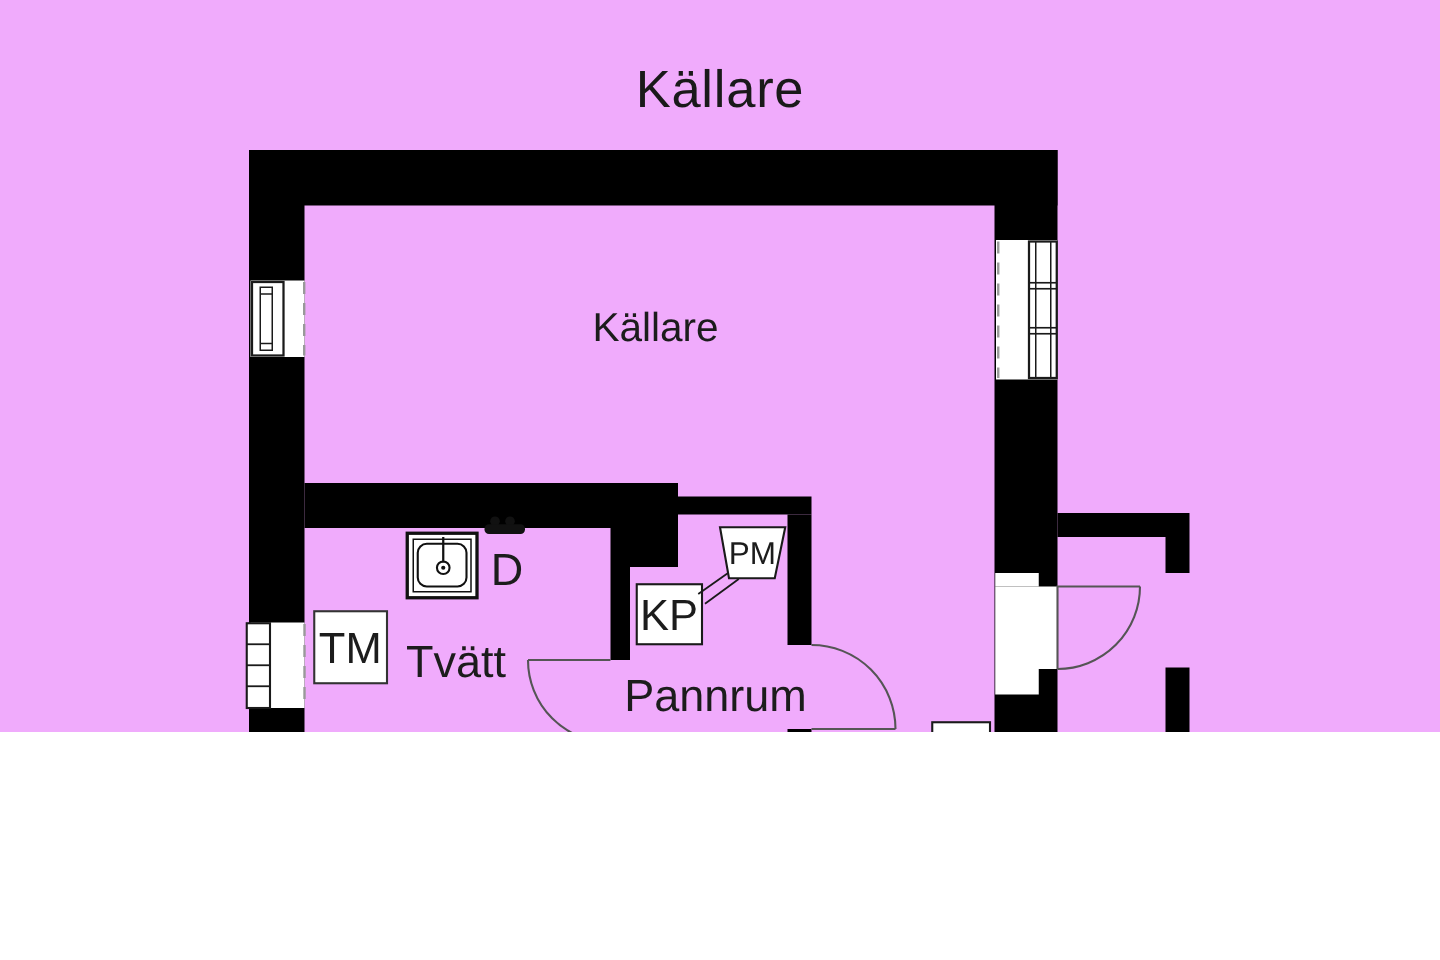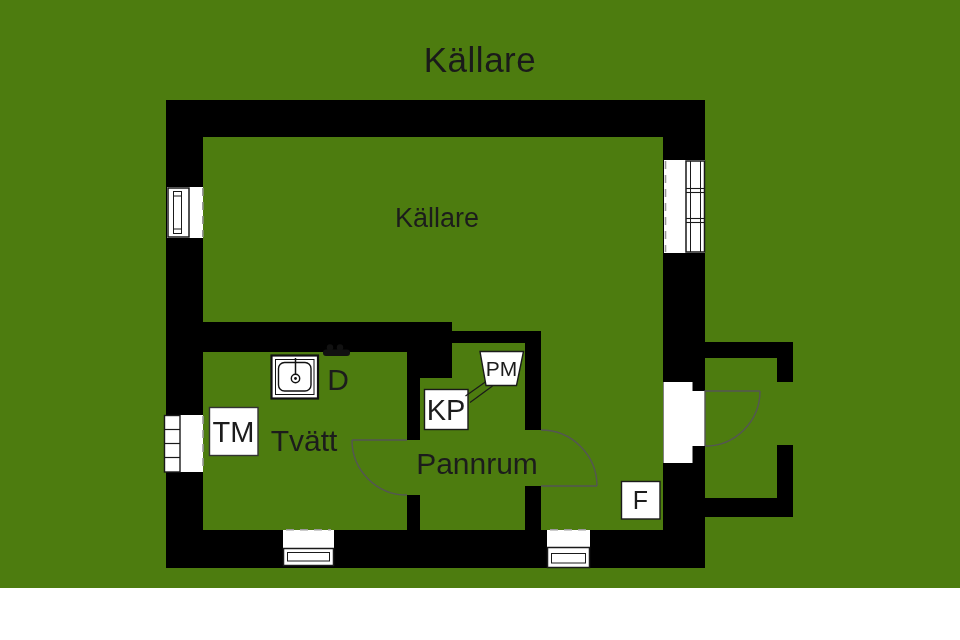--- a/index.html
+++ b/index.html
@@ -1,17 +1,17 @@
 <!DOCTYPE html>
 <html><head>
 <meta charset="utf-8">
 <style>
   html,body{margin:0;padding:0;background:#ffffff;}
   .stage{
-    position:relative;width:960px;height:588px;background:#4d7c0f;
+    position:relative;width:960px;height:488px;background:#f0abfc;
     font-family:"Liberation Sans",sans-serif;overflow:hidden;
   }
   .plan-title{
     position:absolute;left:0;top:40px;width:960px;text-align:center;
     font-size:35px;color:#1a1a1a;letter-spacing:0.5px;
   }
   .plan-footer{
     position:absolute;left:166px;top:577px;
     font-size:19px;color:#222222;letter-spacing:0.2px;
   }

